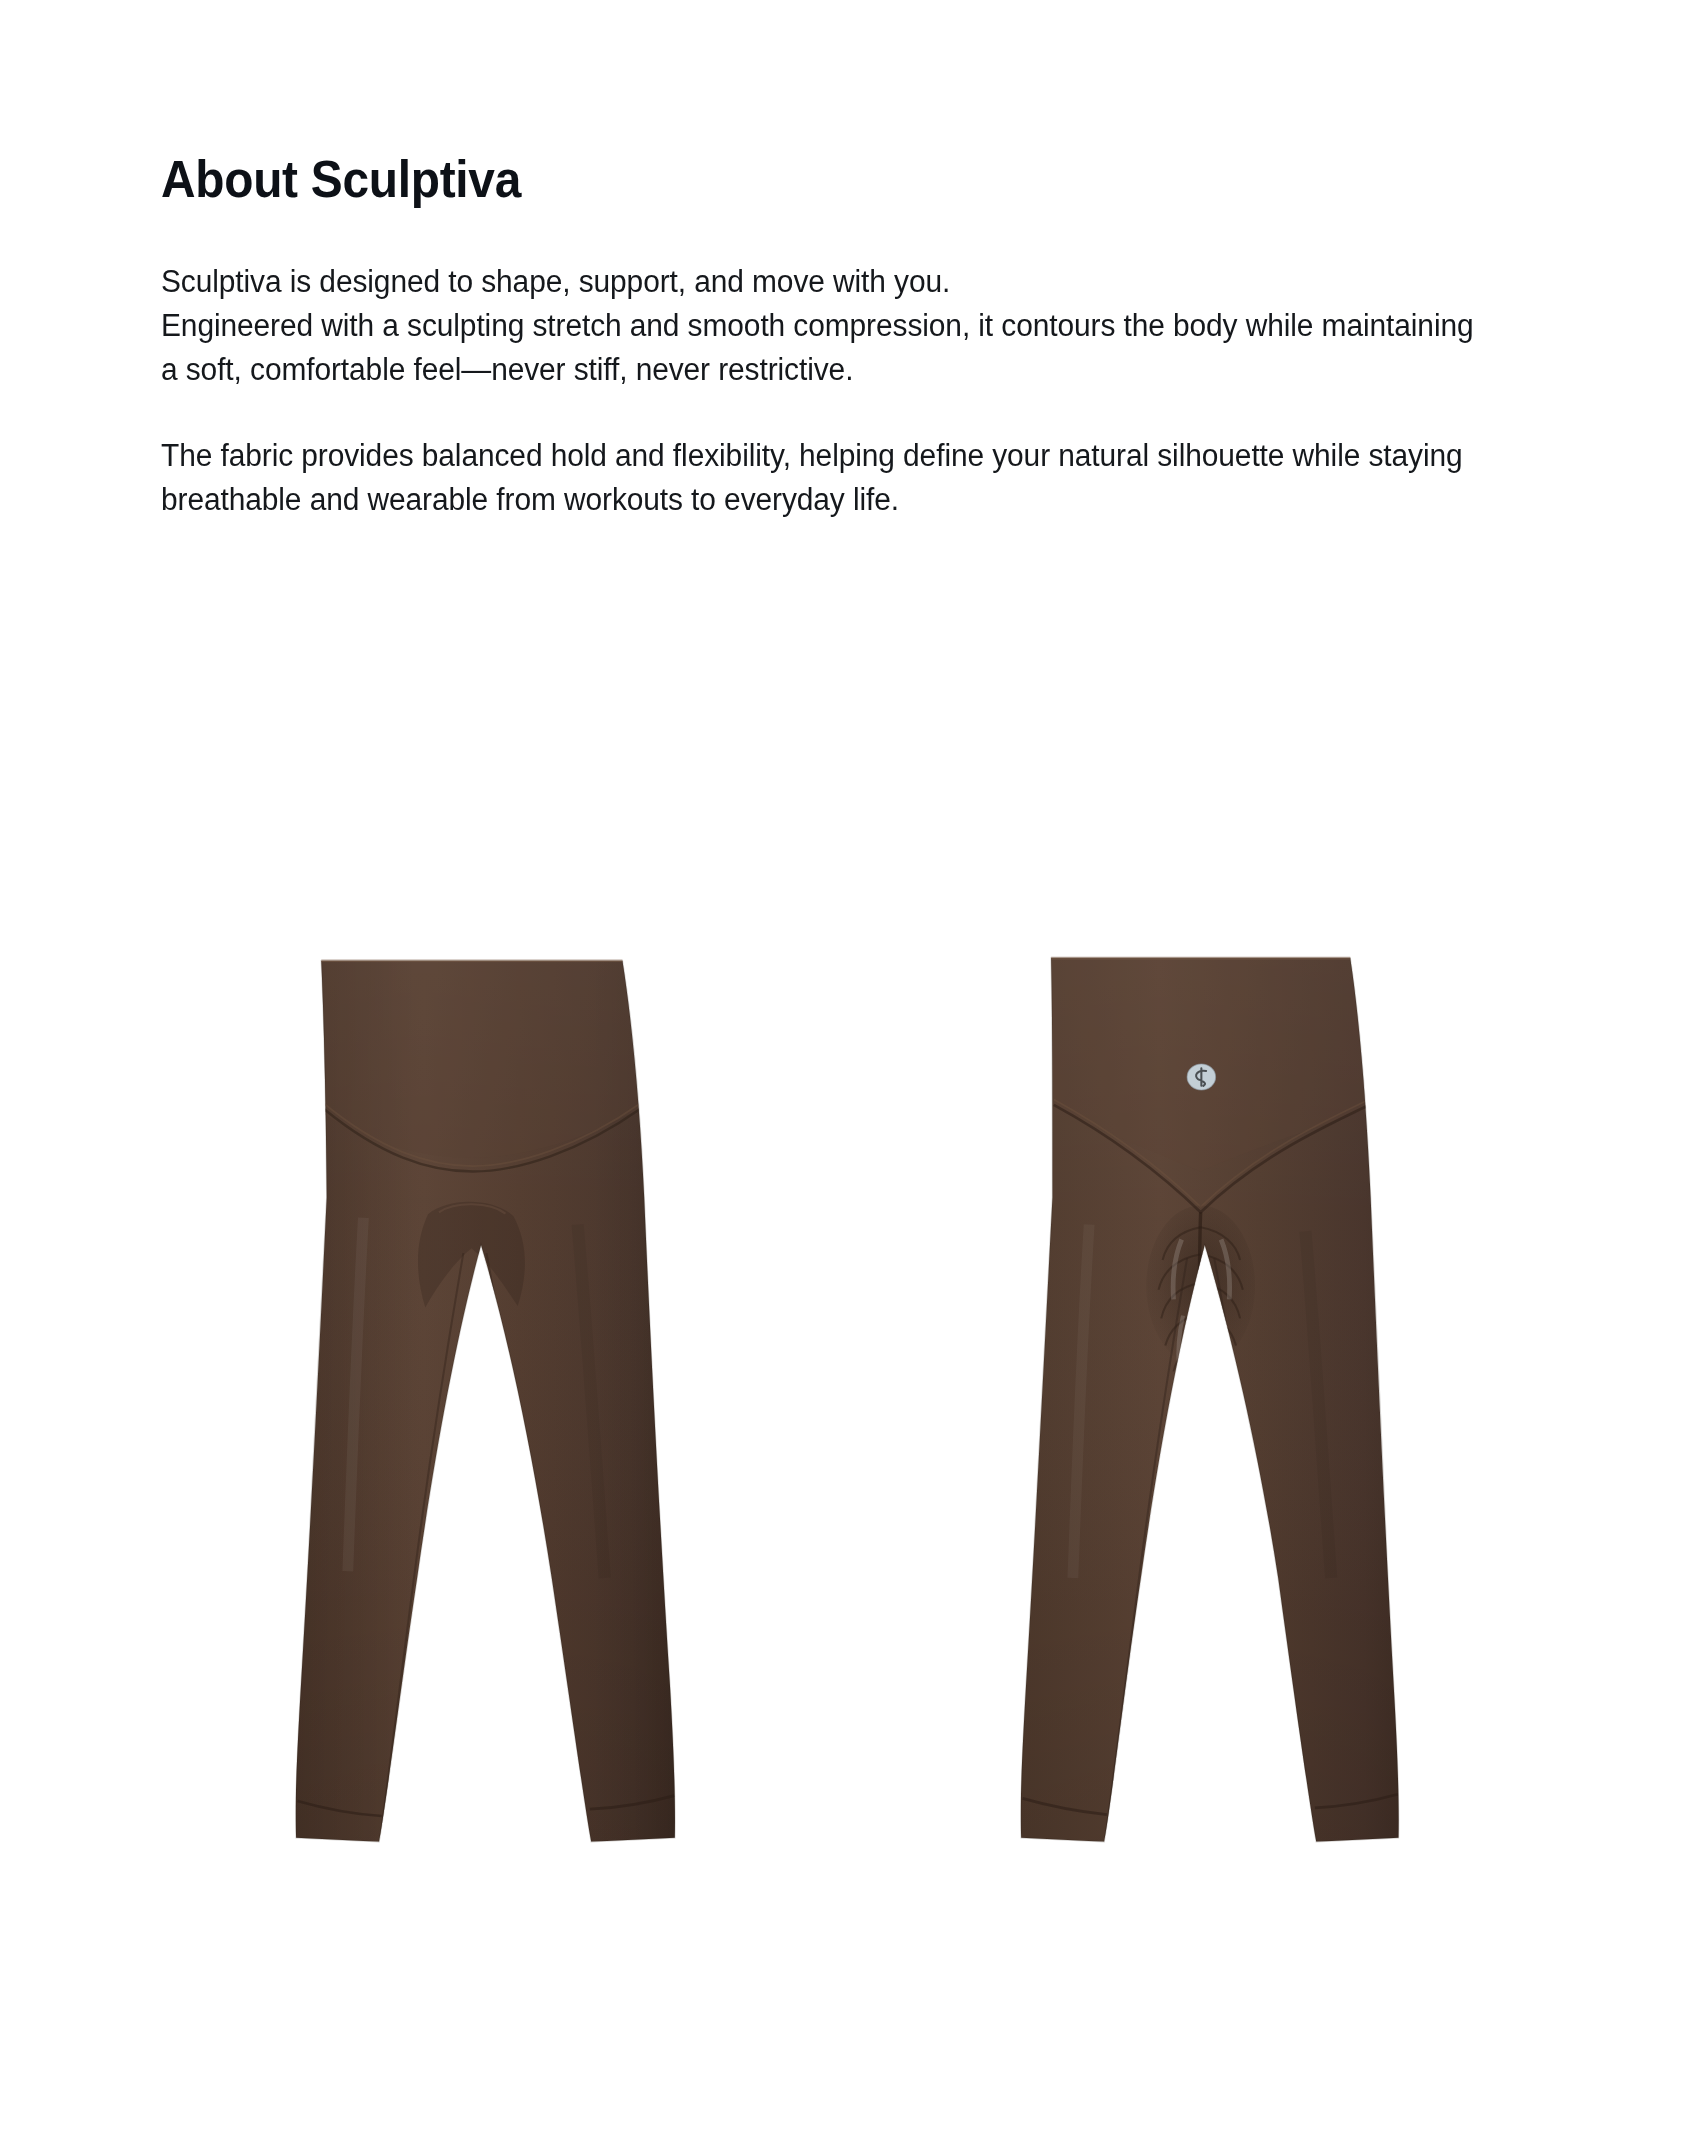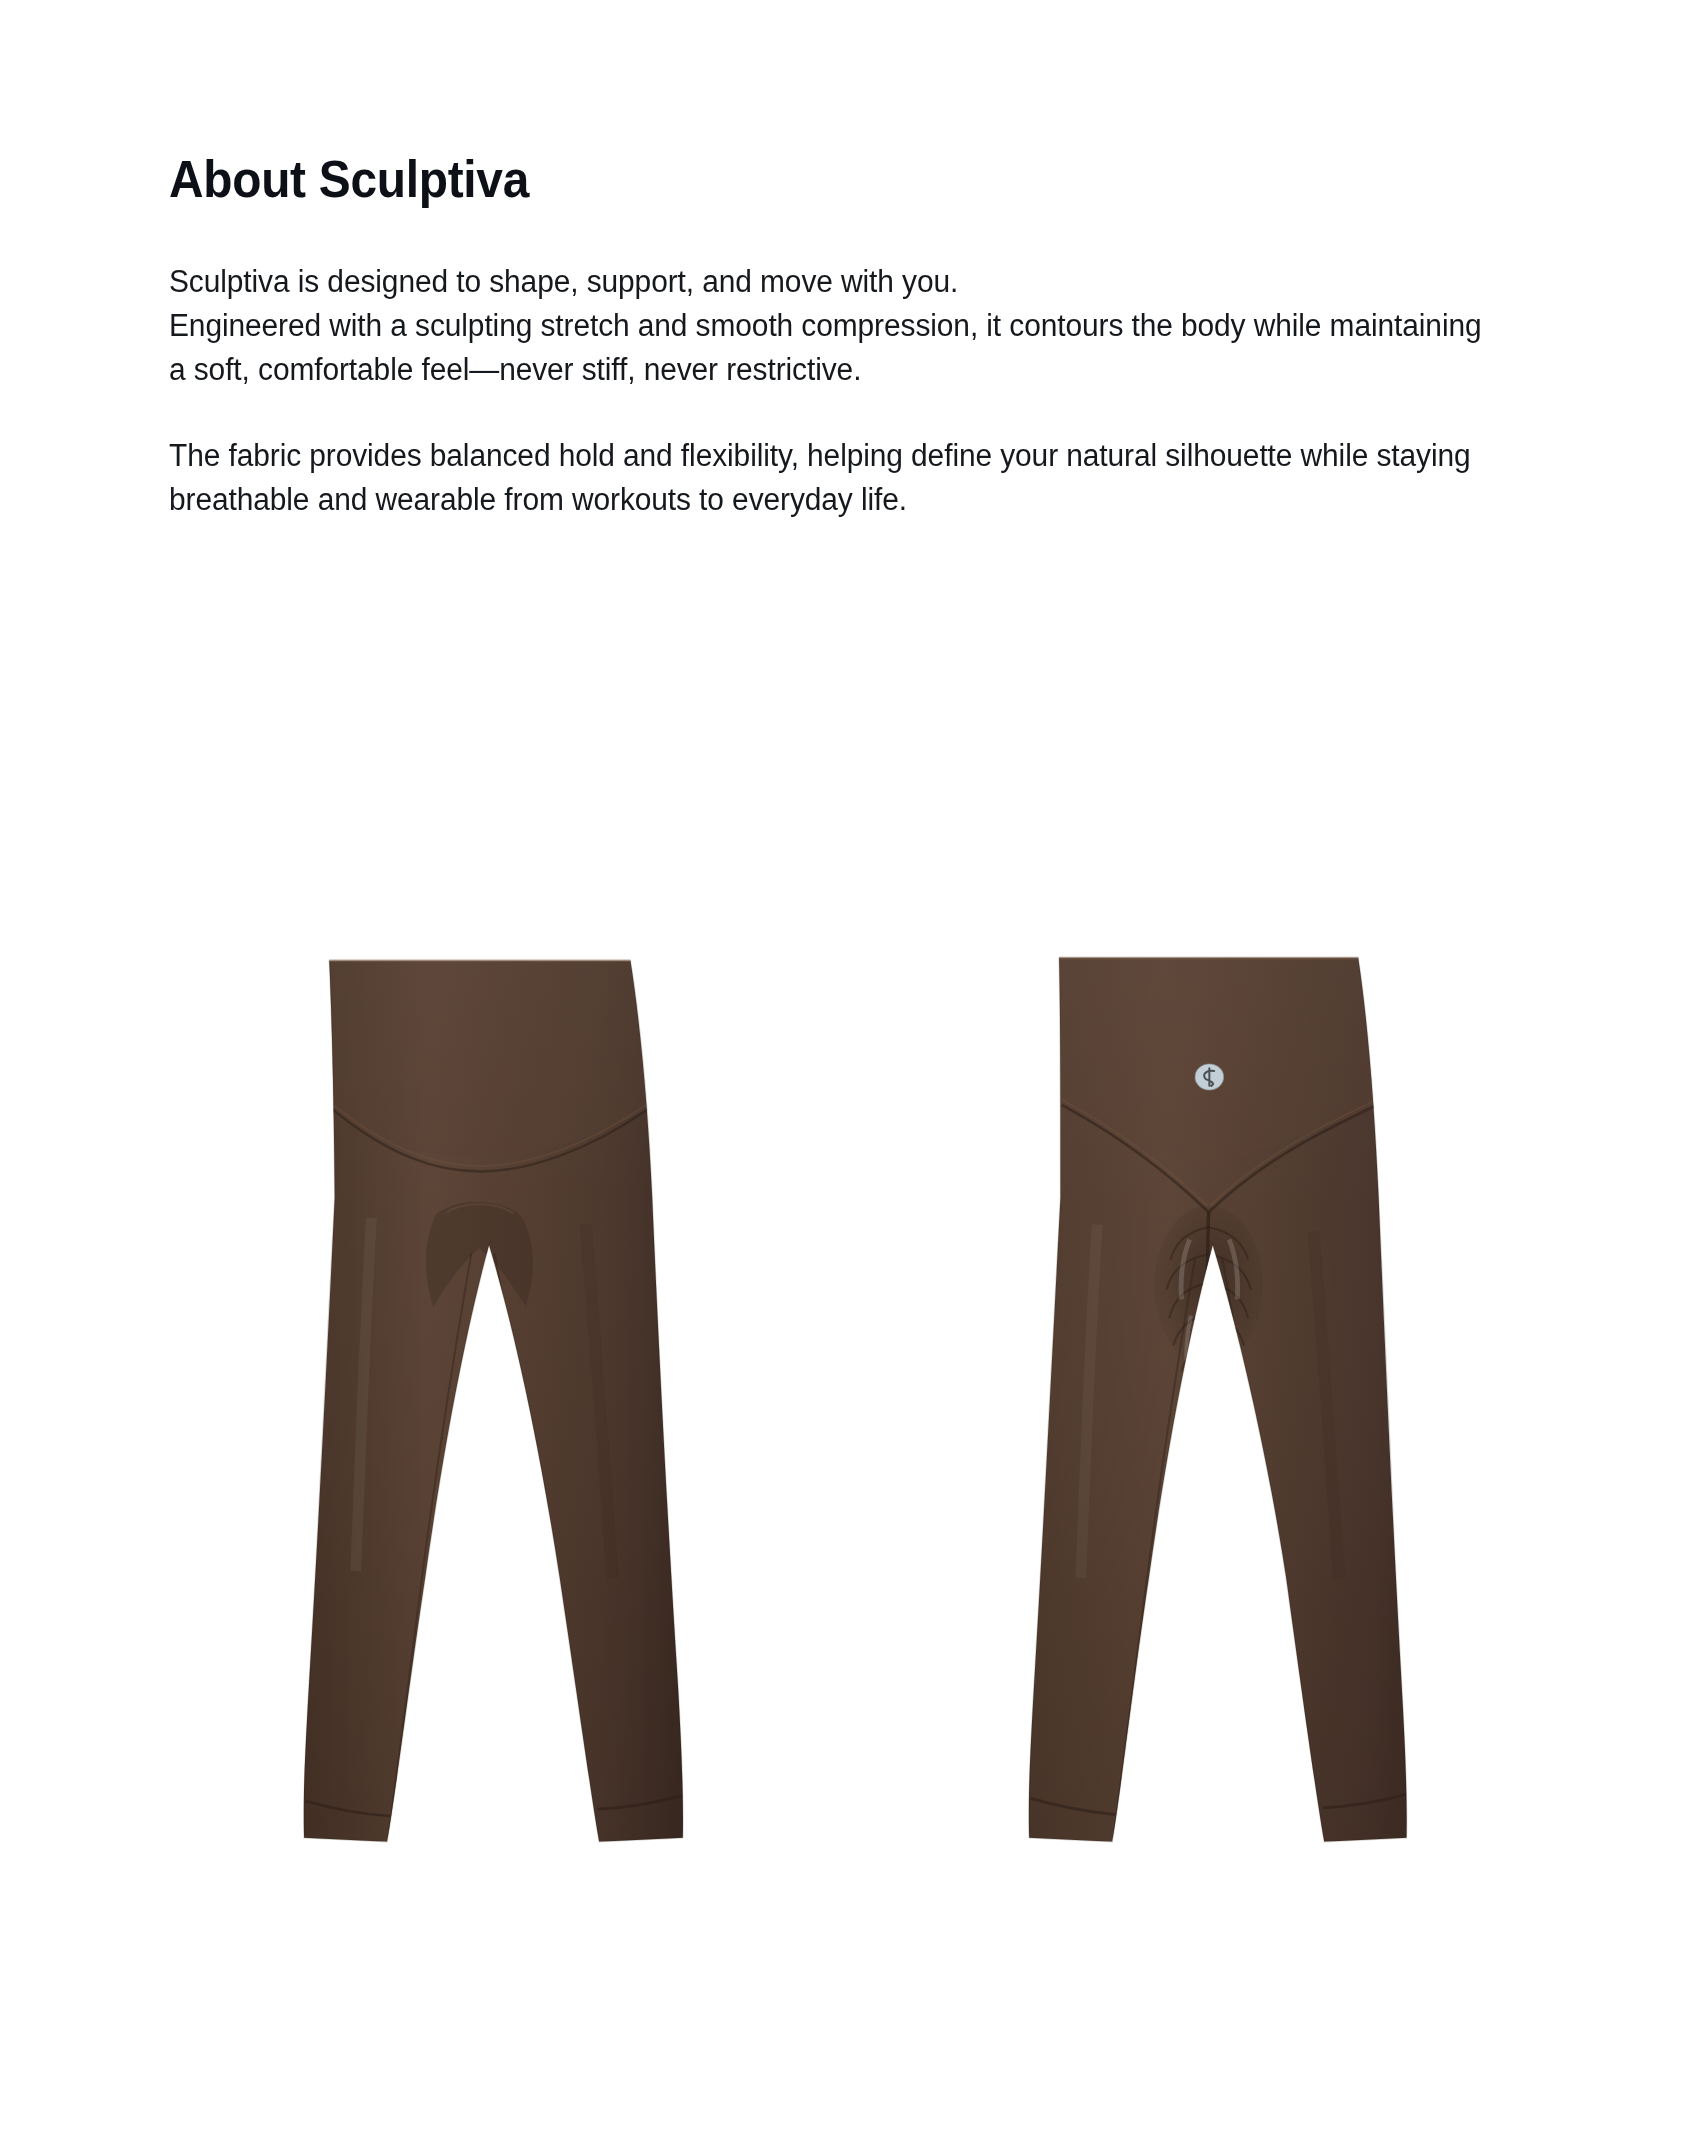--- a/index.html
+++ b/index.html
@@ -11,21 +11,20 @@
     font-family: "Liberation Sans", sans-serif;
     -webkit-font-smoothing: antialiased;
   }
 
   .page {
     position: relative;
     width: 1668px;
     height: 2151px;
     background: #ffffff;
     overflow: hidden;
-    margin-left: 8px;
   }
 
   
   .content {
     position: absolute;
     left: 161px;
     top: 151px;
     width: 1374px;
   }
 

